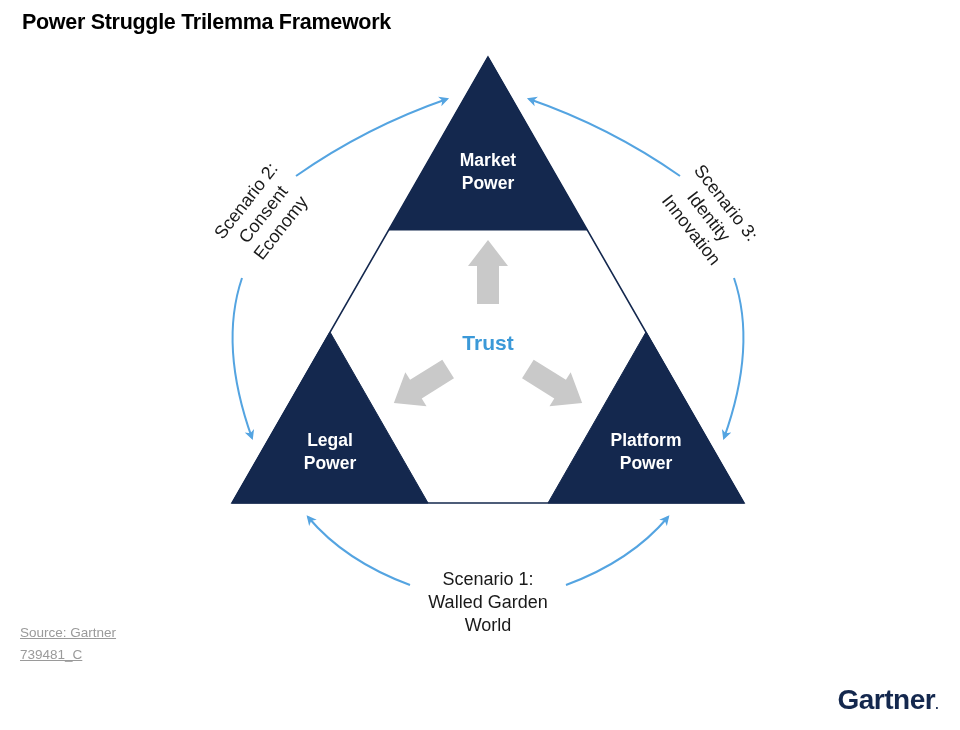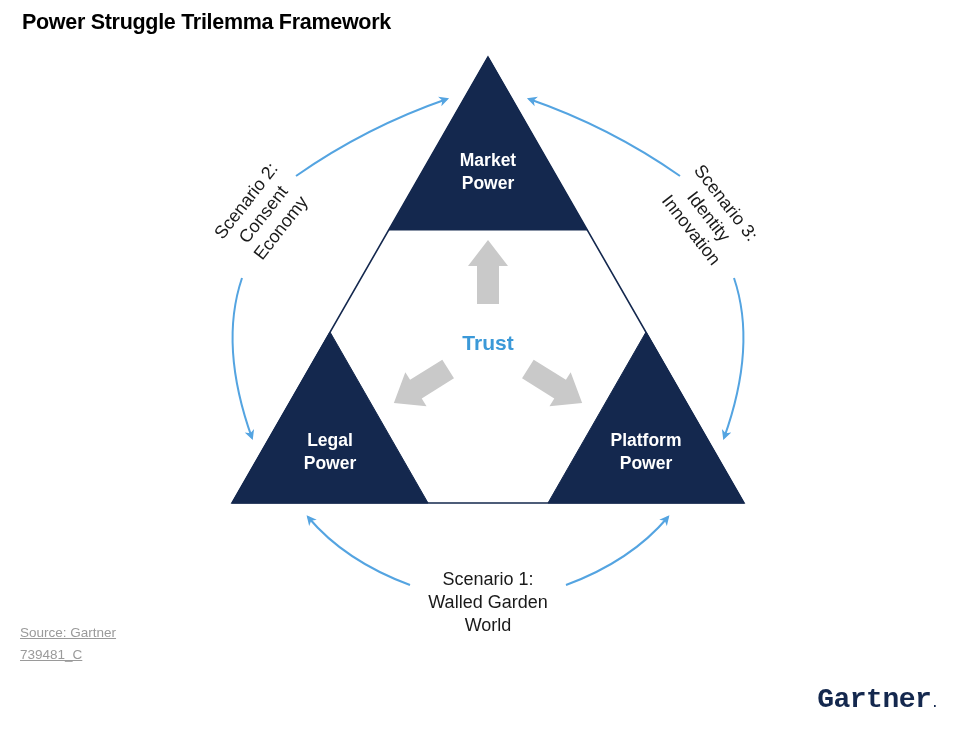--- a/index.html
+++ b/index.html
@@ -29,21 +29,21 @@
   .block-arrow{fill:var(--arrow-gray);}
   .arc{stroke:var(--arc-blue);stroke-width:2;fill:none;}
   .arrowhead-shape{fill:var(--arc-blue);}
   .scenario-line{fill:var(--text-dark);font-size:18px;text-anchor:middle;}
   .source-block{
     position:absolute;left:20px;top:622px;
     font-size:13.5px;color:var(--source-gray);line-height:22px;text-decoration:underline;
   }
   .brand-logo{
     position:absolute;right:22px;top:684px;
-    font-size:28px;font-weight:bold;color:var(--navy);letter-spacing:-0.5px;font-family:Liberation Mono, monospace;
+    font-size:28px;font-weight:bold;color:var(--navy);letter-spacing:-0.5px;
   }
   .brand-logo .reg-mark{font-size:12px;}
 </style>
 </head>
 <body>
 
 <h1 class="page-title">Power Struggle Trilemma Framework</h1>
 
 <svg class="diagram" width="960" height="730" viewBox="0 0 960 730">
   <defs>

